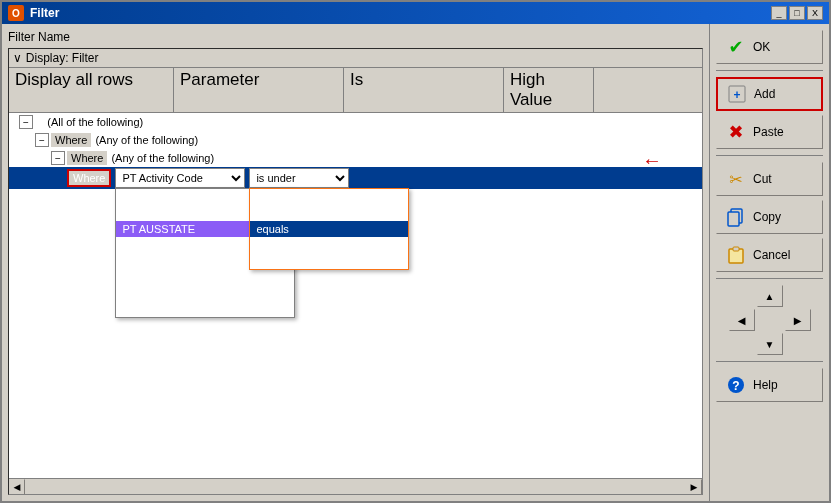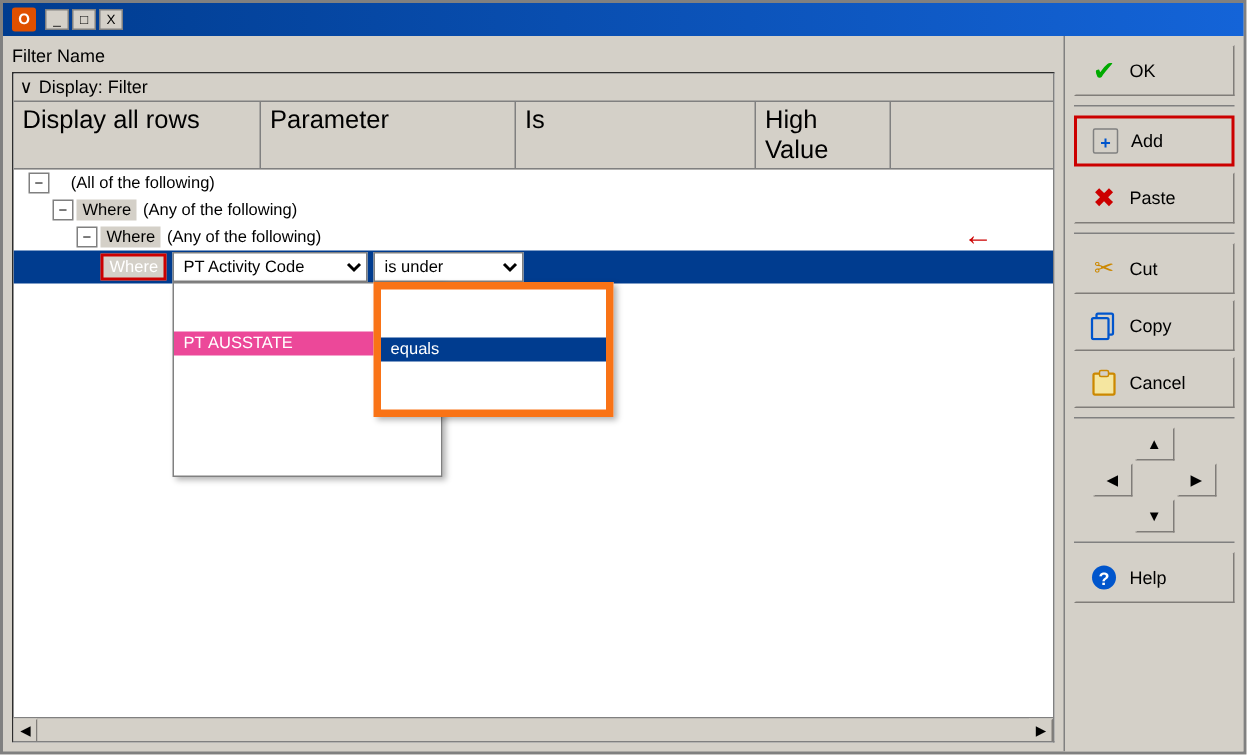--- a/index.html
+++ b/index.html
@@ -29,22 +29,22 @@
     .tree-row.selected { background: #003c8f; color: white; }
     .expand-btn { width: 14px; height: 14px; border: 1px solid #808080; background: white; display: flex; align-items: center; justify-content: center; font-size: 10px; cursor: pointer; margin-right: 2px; color: black; flex-shrink: 0; }
     .where-box { border: 2px solid #cc0000; background: #d4d0c8; padding: 1px 4px; font-size: 11px; margin-right: 4px; }
     .where-box-plain { background: #d4d0c8; padding: 1px 4px; font-size: 11px; margin-right: 4px; }
     .row-text { font-size: 11px; }
     .dropdown-select { height: 20px; border: 1px solid #808080; background: white; font-size: 11px; padding: 0 2px; cursor: pointer; }
     .operator-select { height: 20px; border: 1px solid #808080; background: white; font-size: 11px; padding: 0 2px; cursor: pointer; }
     .dropdown-wrapper { position: relative; display: inline-block; }
     .dropdown-open { position: absolute; top: 20px; left: 0; background: white; border: 1px solid #808080; z-index: 100; width: 180px; box-shadow: 2px 2px 4px rgba(0,0,0,0.3); }
     .dropdown-item { padding: 2px 6px; font-size: 11px; cursor: pointer; }
-    .dropdown-item.selected { background: #ec4899; color: white; }
-    .op-dropdown-open { position: absolute; top: 20px; left: 0; background: white; border: 5px solid #f97316; z-index: 100; width: 160px; box-shadow: 2px 2px 4px rgba(0,0,0,0.3); }
+    .dropdown-item.selected { background: #8b5cf6; color: white; }
+    .op-dropdown-open { position: absolute; top: 20px; left: 0; background: white; border: 1px solid #f97316; z-index: 100; width: 160px; box-shadow: 2px 2px 4px rgba(0,0,0,0.3); }
     .op-dropdown-item { padding: 2px 6px; font-size: 11px; cursor: pointer; }
     .op-dropdown-item.selected { background: #003c8f; color: white; }
     .scrollbar-x { height: 16px; background: #d4d0c8; border-top: 1px solid #808080; display: flex; align-items: center; }
     .scroll-btn { width: 16px; height: 16px; background: #d4d0c8; border: 1px outset #d4d0c8; display: flex; align-items: center; justify-content: center; font-size: 9px; cursor: pointer; }
     .scroll-track { flex: 1; height: 100%; background: #d4d0c8; }
     .sidebar { width: 120px; background: #d4d0c8; padding: 6px; display: flex; flex-direction: column; gap: 4px; border-left: 1px solid #808080; }
     .sidebar-btn { height: 34px; background: #d4d0c8; border: 1px outset #d4d0c8; display: flex; align-items: center; gap: 6px; padding: 0 8px; cursor: pointer; font-size: 12px; }
     .sidebar-btn.highlighted { border: 2px solid #cc0000; background: #d4d0c8; }
     .btn-icon { width: 22px; height: 22px; display: flex; align-items: center; justify-content: center; flex-shrink: 0; }
     .nav-group { display: flex; flex-direction: column; gap: 2px; }
@@ -53,20 +53,21 @@
     .divider { height: 1px; background: #808080; margin: 2px 0; }
     select { font-family: 'Segoe UI', Tahoma, Arial, sans-serif; }
   </style>
 </head>
 <body>
 
 <div class="window">
 
   <div class="title-bar">
     <div class="title-bar-icon">O</div>
+    <span class="title-bar-text">Filter</span>
     <div class="title-controls">
       <div class="title-btn">_</div>
       <div class="title-btn">□</div>
       <div class="title-btn">X</div>
     </div>
   </div>
 
   <div class="content">
 
     <div class="main-area">

